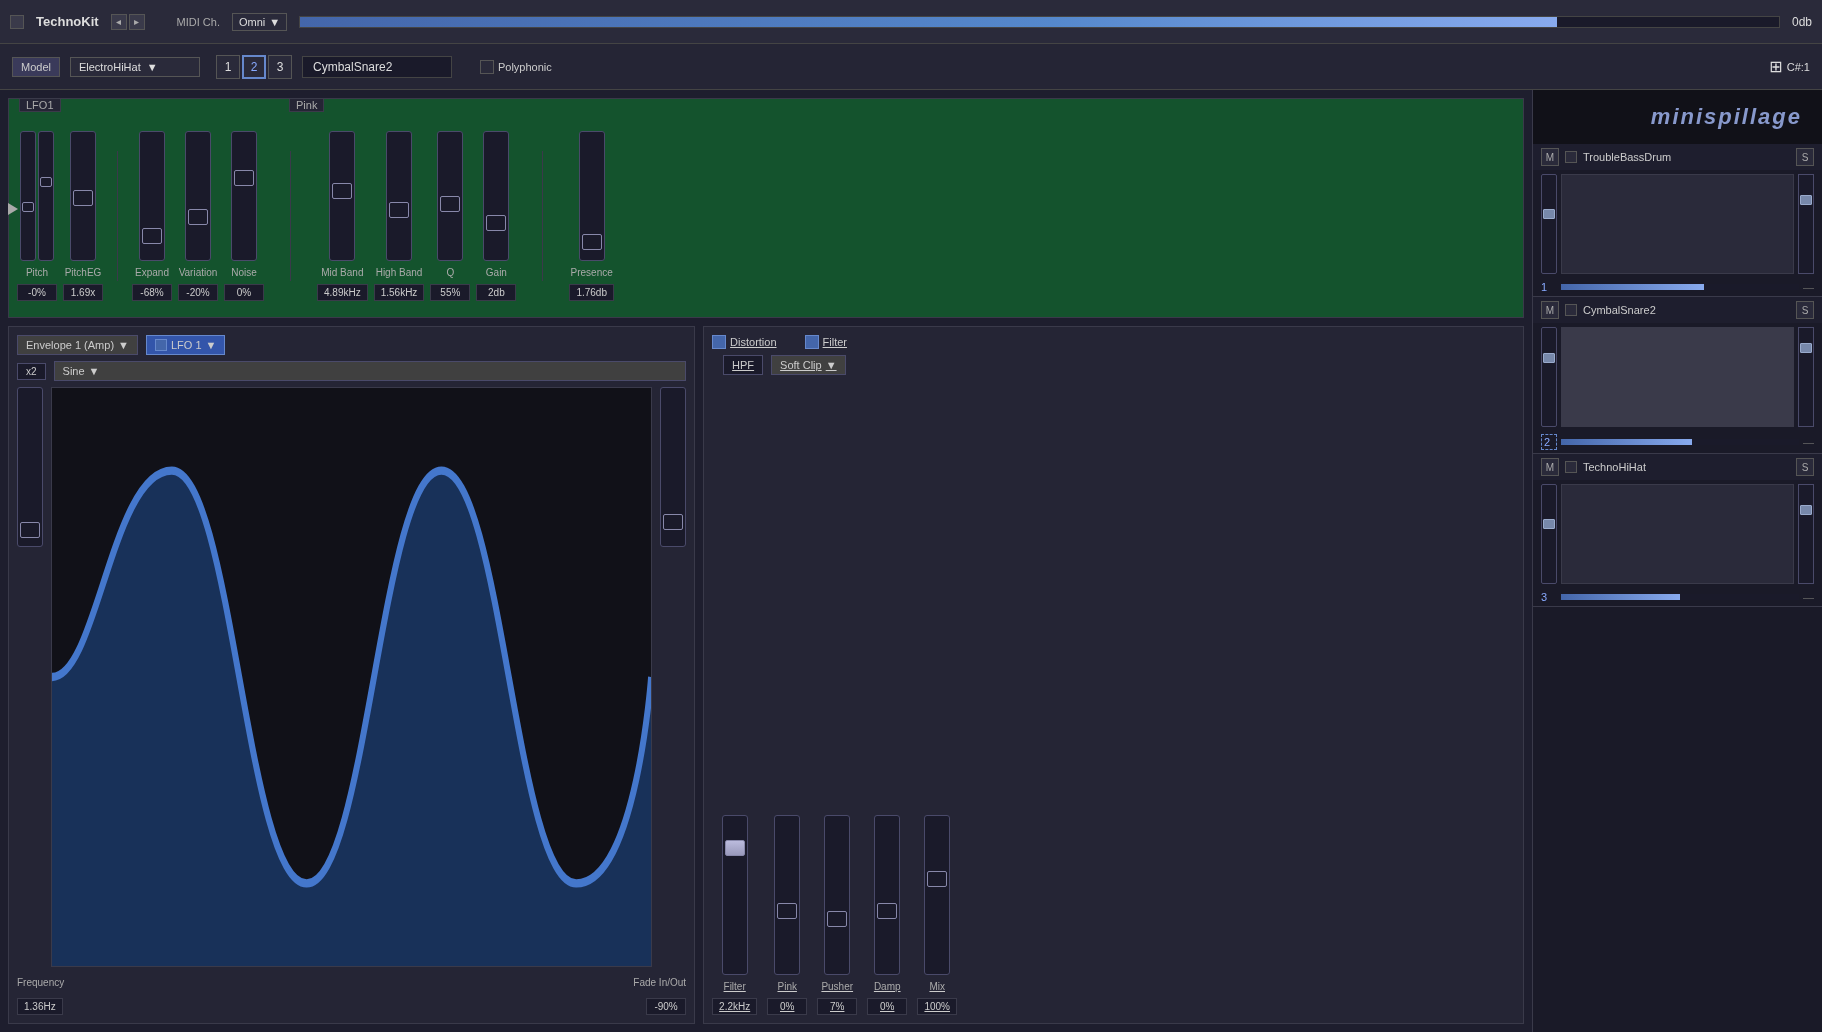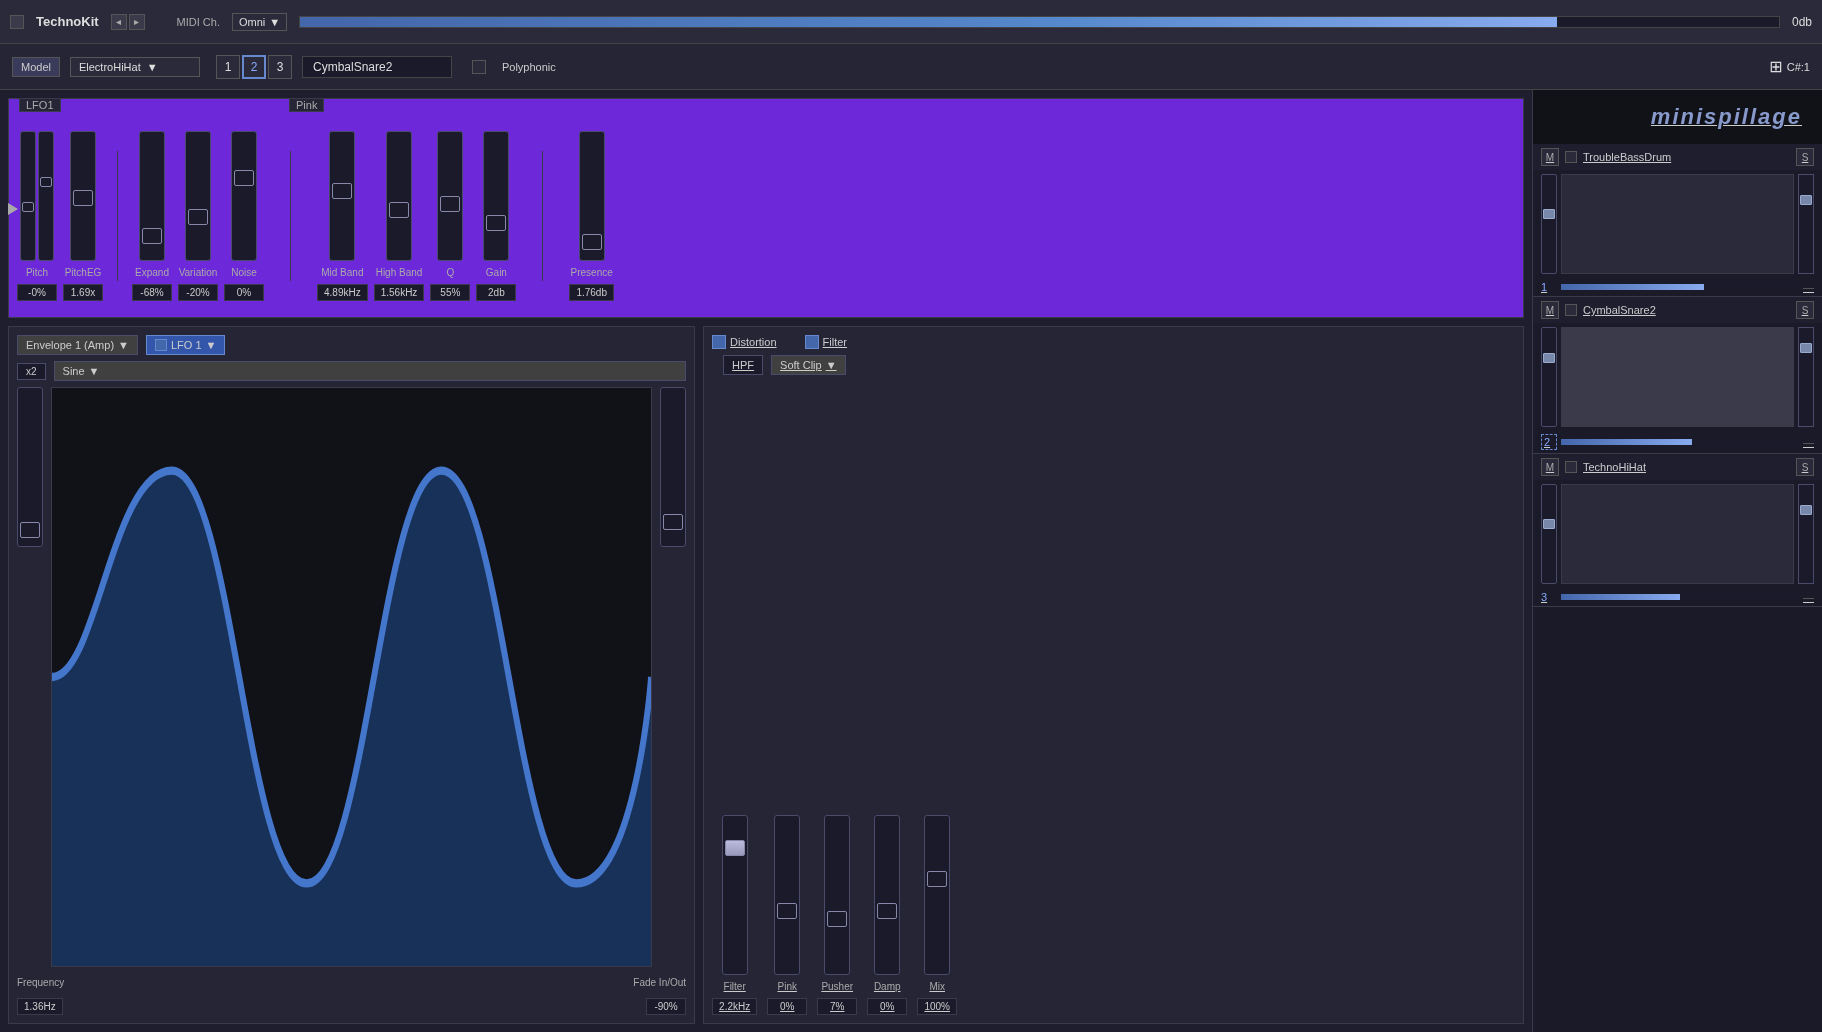--- a/index.html
+++ b/index.html
@@ -144,22 +144,22 @@
     .preset-name {
       background: #1a1a2a;
       border: 1px solid #444;
       color: #ddd;
       padding: 3px 10px;
       font-size: 12px;
       min-width: 150px;
     }
 
     .polyphonic-area {
-      display: flex; align-items: center; gap: 16px;
-      margin-left: 10px;
+      display: flex; align-items: center; gap: 4px;
+      margin-left: 18px;
     }
 
     .poly-checkbox {
       width: 14px; height: 14px;
       background: #2a2a3a;
       border: 1px solid #555;
     }
 
     .note-display {
       display: flex; align-items: center; gap: 4px;
@@ -182,21 +182,21 @@
       flex: 1;
       display: flex;
       flex-direction: column;
       padding: 8px;
       gap: 8px;
       background: #1e1e2e;
     }
 
     
     .synth-section {
-      background: #6d28d9;
+      background: #14532d;
       border: 1px solid #3a3a4a;
       padding: 8px;
       position: relative;
     }
 
     .section-header {
       position: absolute;
       top: -1px;
       left: 10px;
       background: #252535;
@@ -396,21 +396,20 @@
     }
 
     
     .right-panel {
       width: 290px;
       background: #1a1a28;
       border-left: 1px solid #3a3a4a;
       display: flex;
       flex-direction: column;
       padding: 0;
-      text-decoration: underline;
     }
 
     .brand-header {
       background: #111118;
       padding: 14px 20px;
       text-align: right;
     }
 
     .brand-name {
       color: #8899cc;

